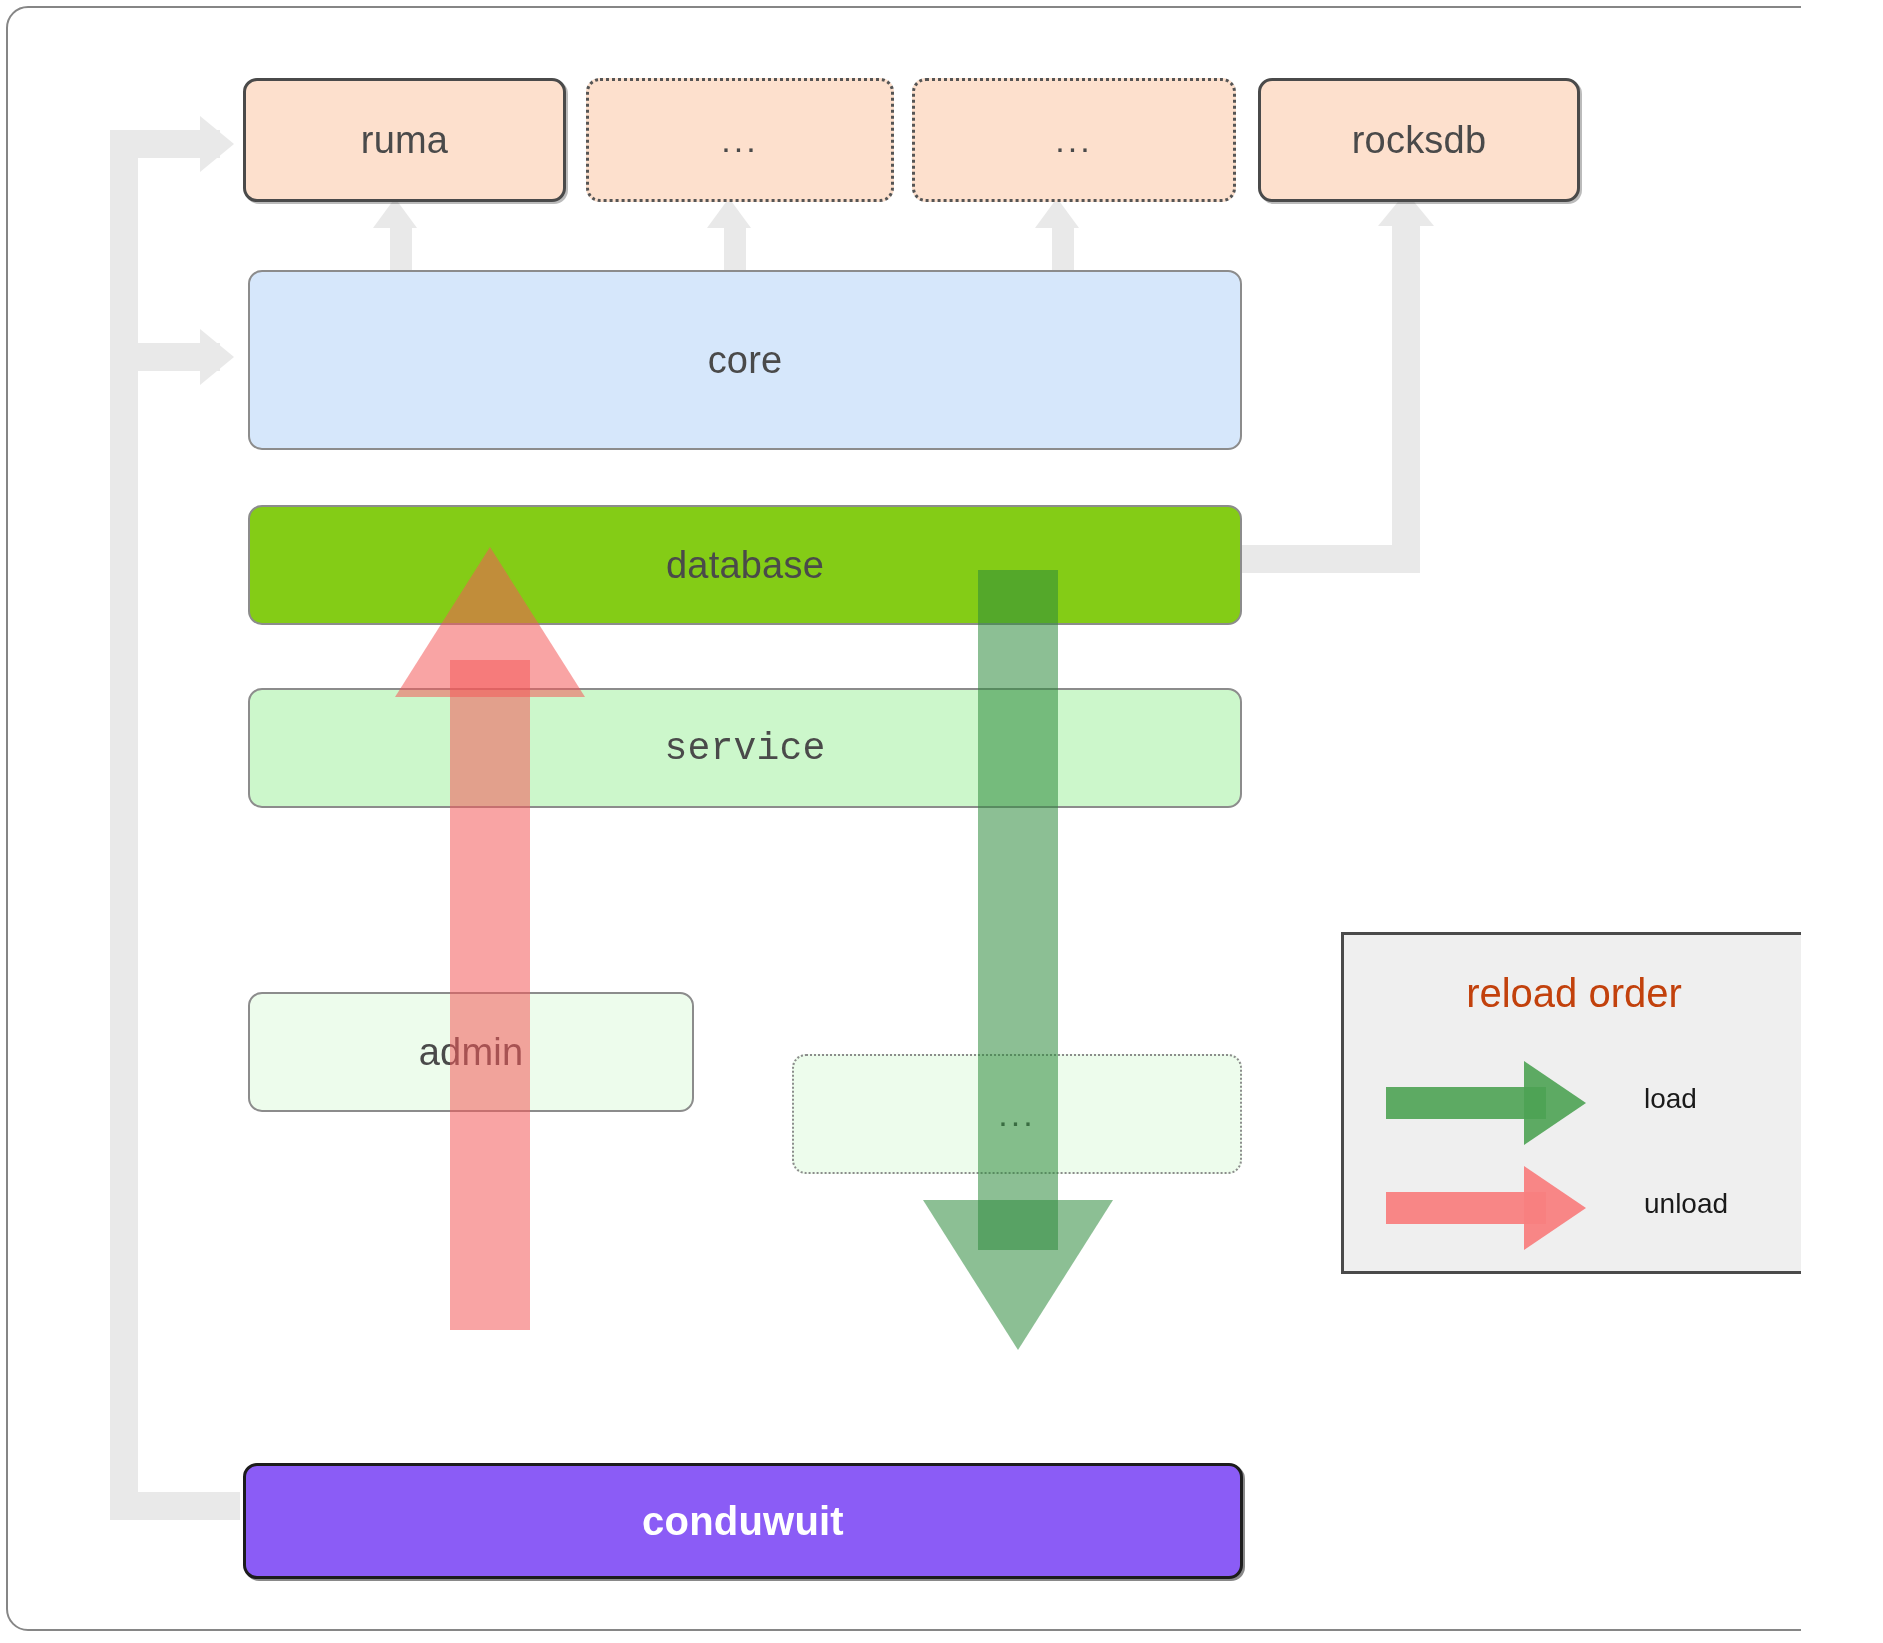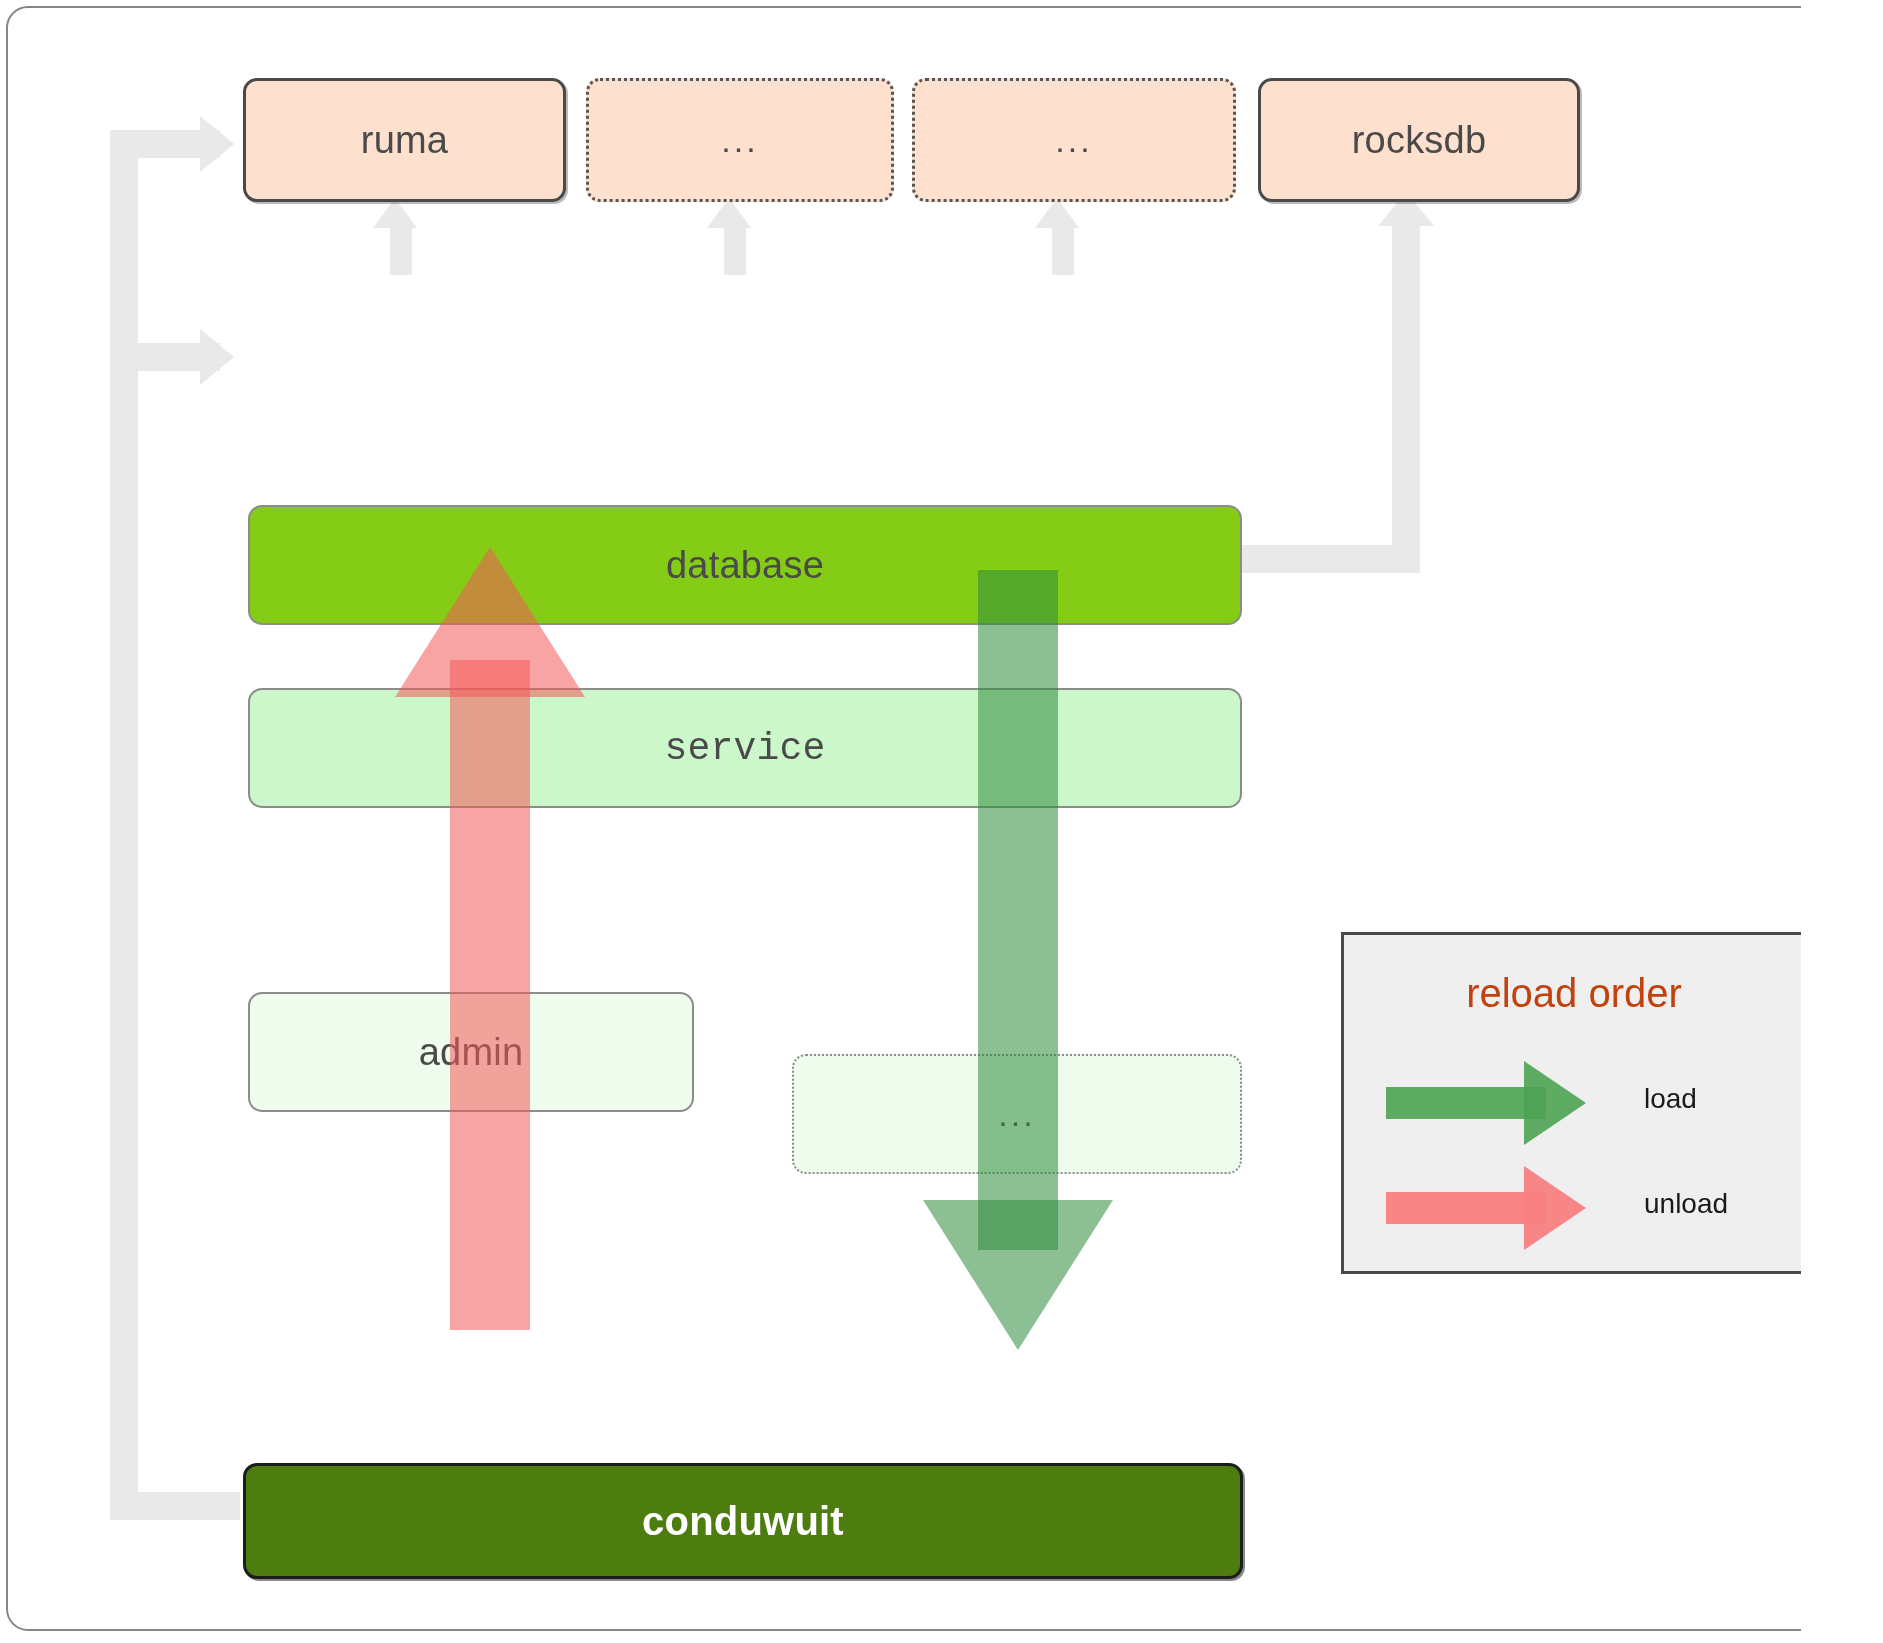--- a/index.html
+++ b/index.html
@@ -55,21 +55,21 @@
     border: 2px solid #8c8c8c;
     border-radius: 14px;
   }
   .db-box   { background: #84cc16; border: 2px solid #8c8c8c; border-radius: 14px; }
   .svc-box  { background: #ccf7cb; border: 2px solid #8c8c8c; border-radius: 14px; font-family: Liberation Mono, monospace; }
   .api-box  { background: #dffadd; border: 2px solid #8c8c8c; border-radius: 14px; }
   .admin-box{ background: #edfcec; border: 2px solid #8c8c8c; border-radius: 14px; }
   .dots-box { background: #edfcec; border: 2px dotted #8c8c8c; border-radius: 14px; }
   .router-box { background: #ffffff; border: 2px solid #8c8c8c; border-radius: 14px; }
   .app-box {
-    background: #4d7c0f;
+    background: #8b5cf6;
     border: 3px solid #1c1c1c;
     border-radius: 14px;
     color: #ffffff;
     font-size: 40px;
     font-weight: bold;
     box-shadow: 2px 2px 0 rgba(20,20,20,.5);
   }
 
   
   .conn {
@@ -163,20 +163,23 @@
   <div class="node dep dotted dots" style="left:586px; top:78px; width:308px; height:124px;">
     <span>...</span>
   </div>
   <div class="node dep dotted dots" style="left:912px; top:78px; width:324px; height:124px;">
     <span>...</span>
   </div>
   <div class="node dep" style="left:1258px; top:78px; width:322px; height:124px;">
     <span>rocksdb</span>
   </div>
 
+  <div class="node core-box" style="left:248px; top:270px; width:994px; height:180px;">
+    <span>core</span>
+  </div>
 
   <div class="node db-box" style="left:248px; top:505px; width:994px; height:120px;">
     <span>database</span>
   </div>
 
   <div class="node svc-box" style="left:248px; top:688px; width:994px; height:120px;">
     <span>service</span>
   </div>
 
 

